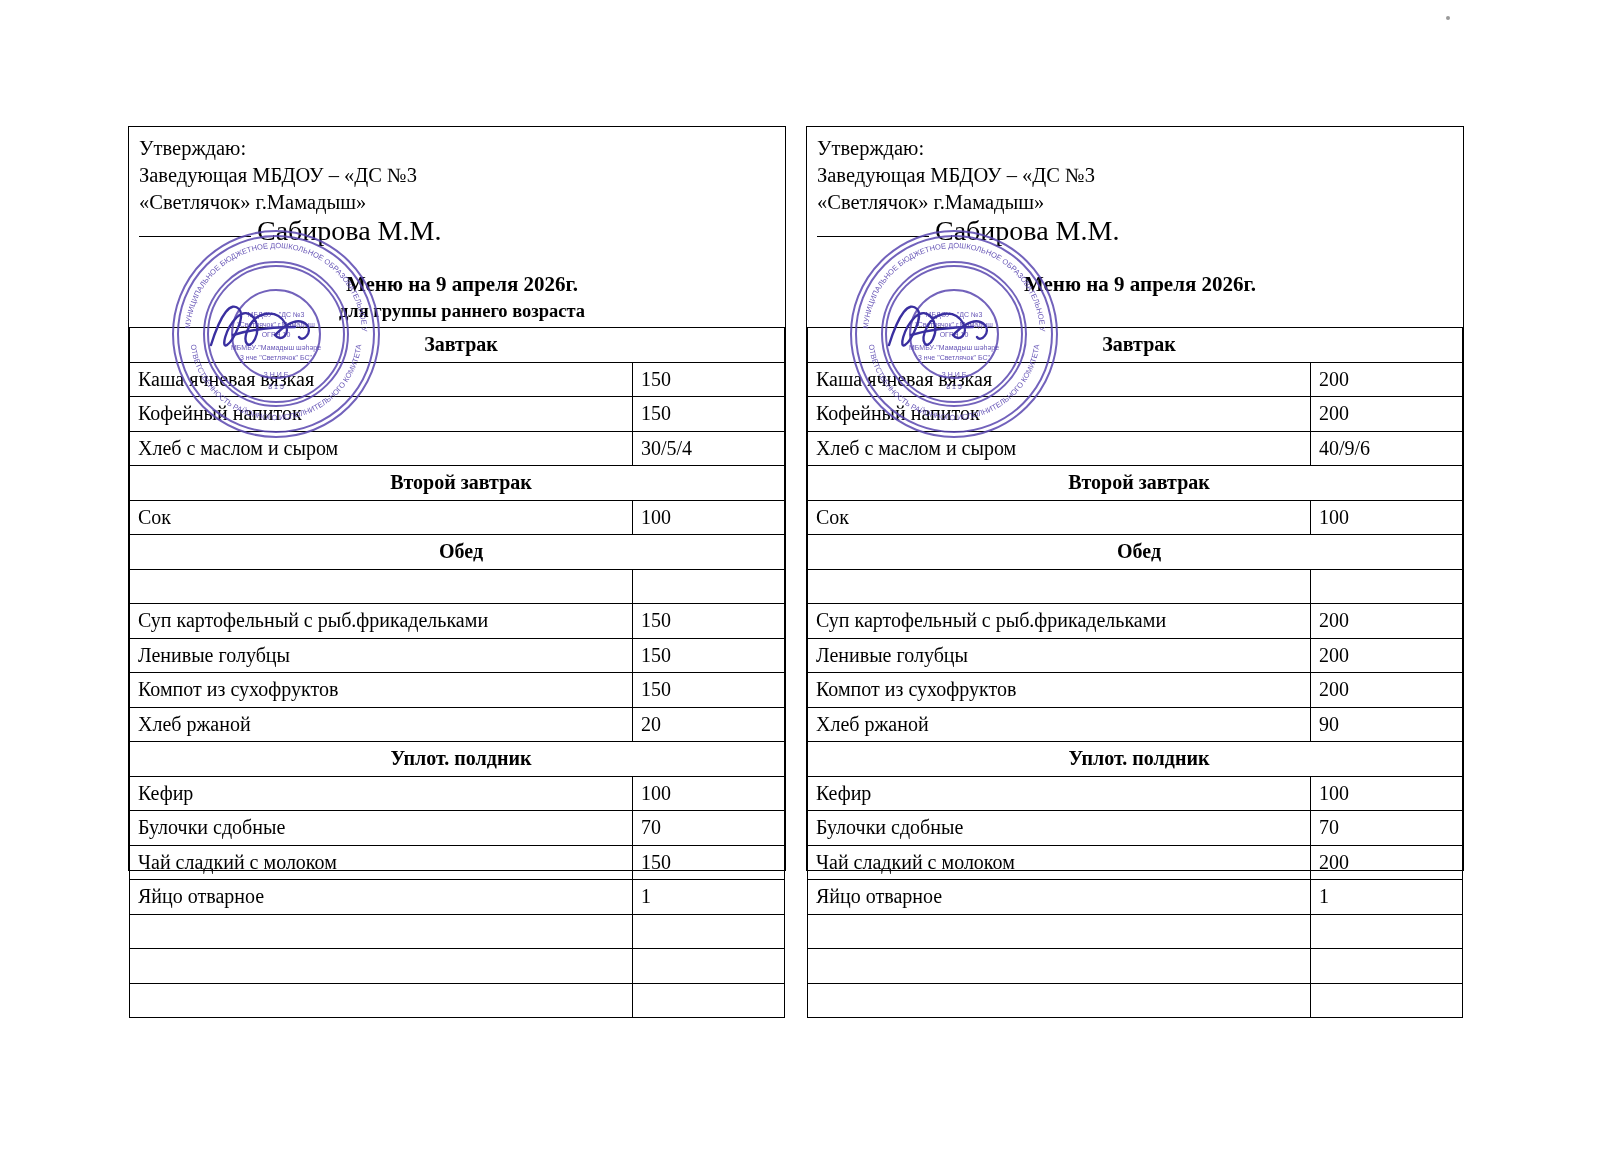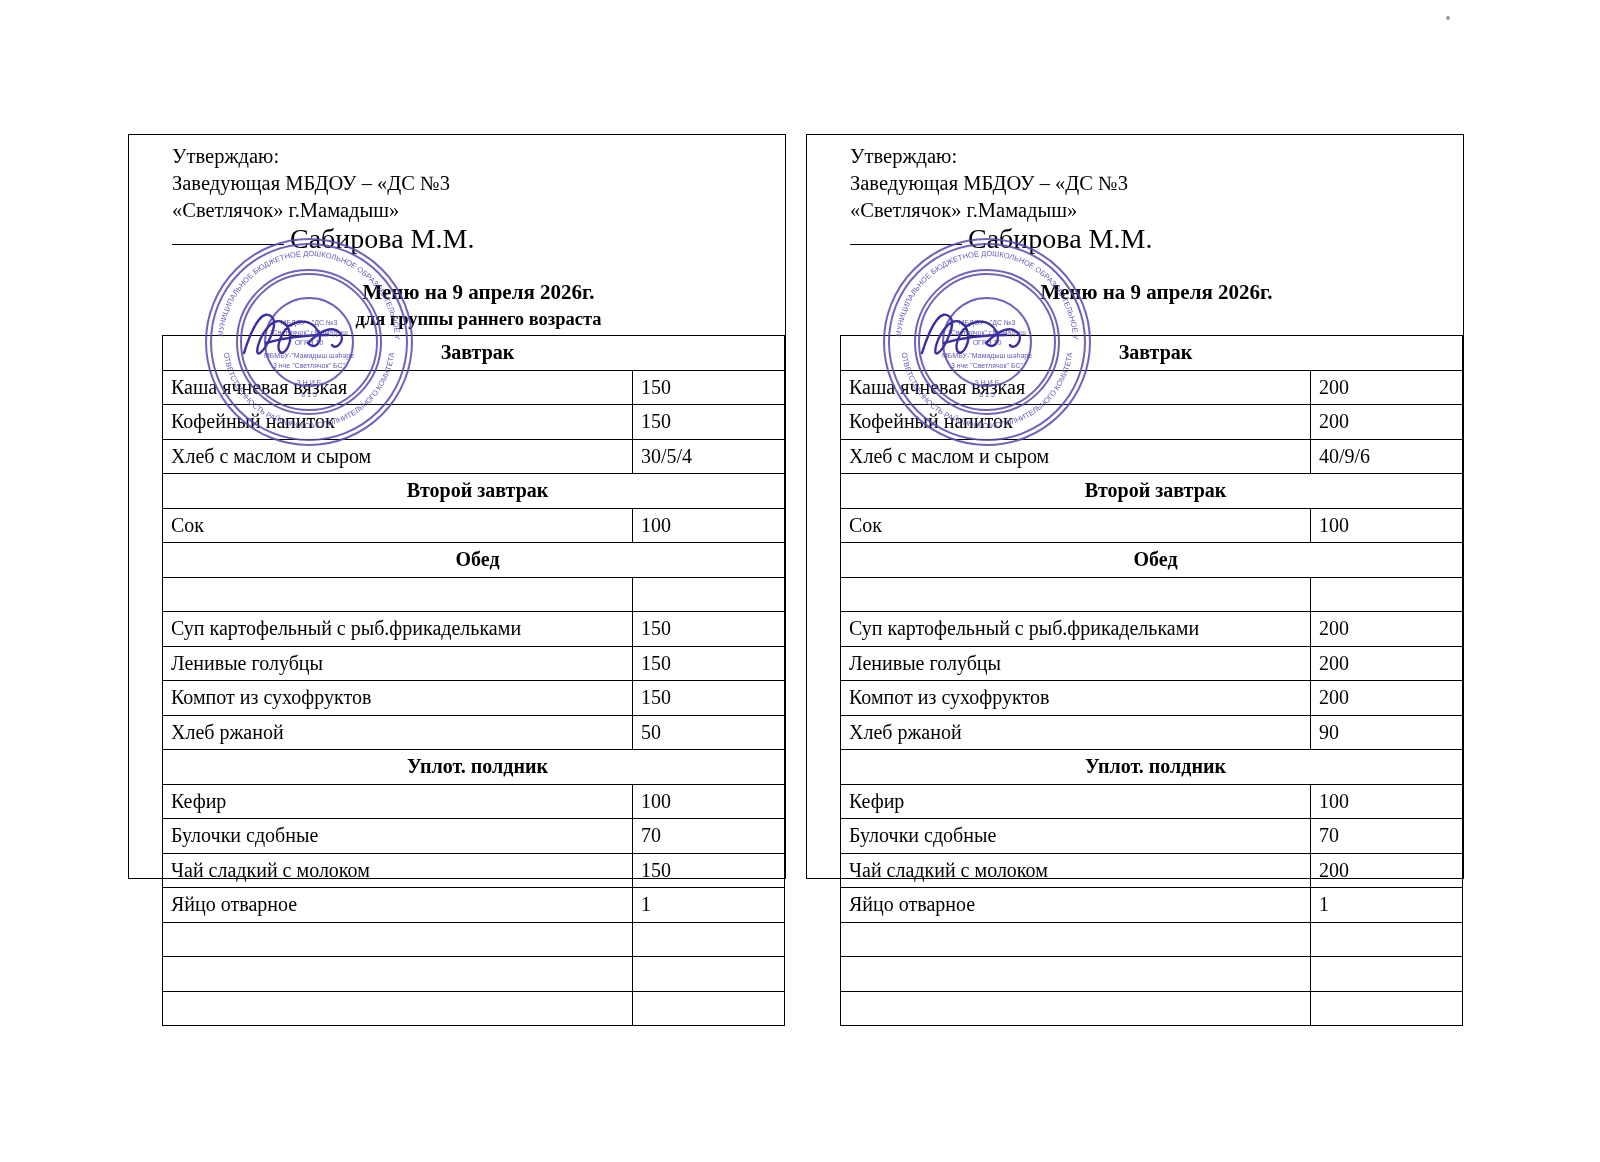--- a/index.html
+++ b/index.html
@@ -28,25 +28,24 @@
     top: 16px;
     left: 1446px;
     width: 4px;
     height: 4px;
     background: #9a9a9a;
     border-radius: 50%;
   }
 
   .menu-block {
     position: absolute;
-    top: 134px;
+    top: 126px;
     border: 1.5px solid #000;
     box-sizing: border-box;
     background: transparent;
-    padding-left: 33px;
   }
   .menu-left  { left: 128px;  width: 658px; height: 745px; }
   .menu-right { left: 806px;  width: 658px; height: 745px; }
 
   .header-area {
     padding: 8px 0 0 10px;
     height: 200px;
     box-sizing: border-box;
     position: relative;
   }
@@ -225,21 +224,21 @@
           <tr>
             <td>Ленивые голубцы</td>
             <td class="qty">150</td>
           </tr>
           <tr>
             <td>Компот из сухофруктов</td>
             <td class="qty">150</td>
           </tr>
           <tr>
             <td>Хлеб ржаной</td>
-            <td class="qty">50</td>
+            <td class="qty">20</td>
           </tr>
           <tr>
             <td class="section" colspan="2">Уплот. полдник</td>
           </tr>
           <tr>
             <td>Кефир</td>
             <td class="qty">100</td>
           </tr>
           <tr>
             <td>Булочки сдобные</td>

